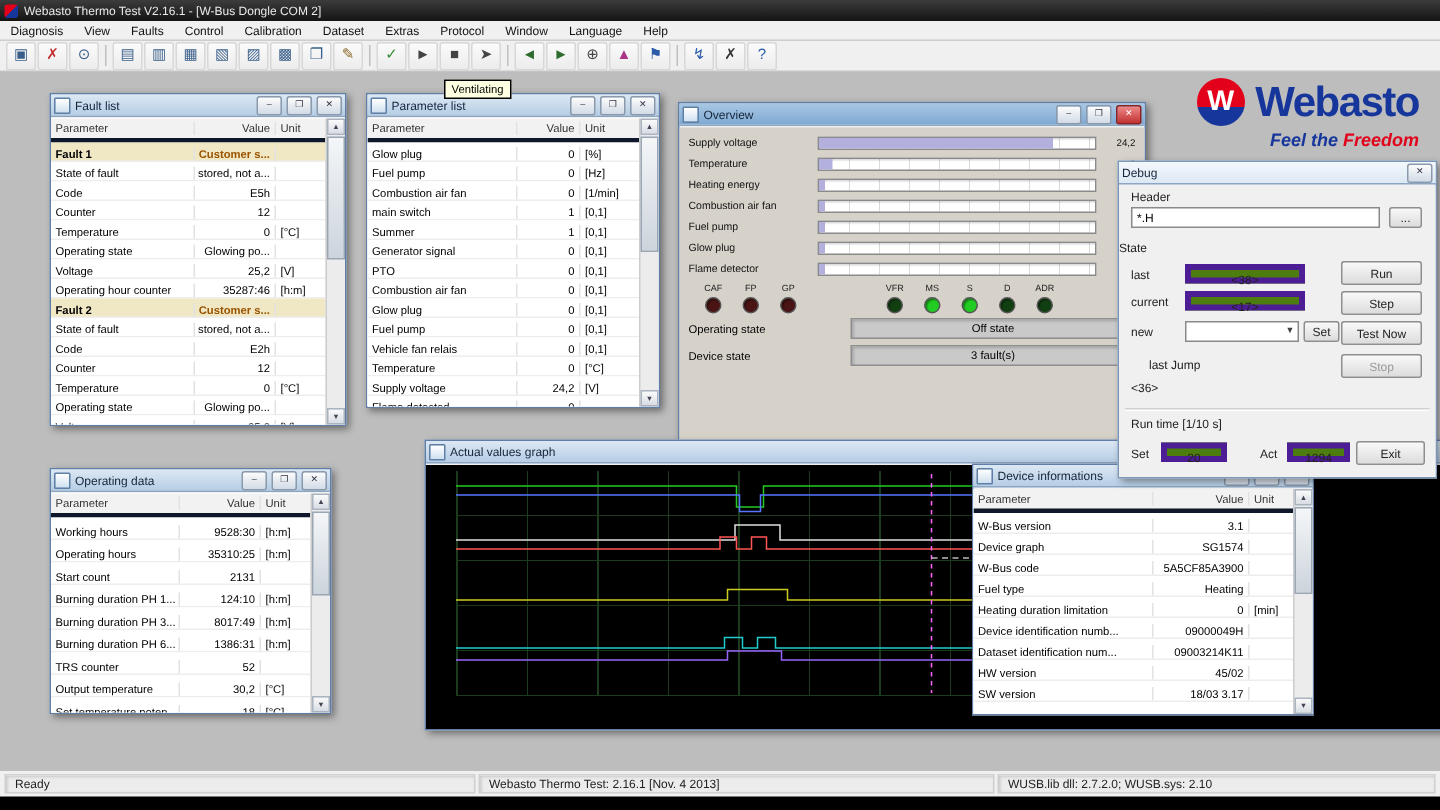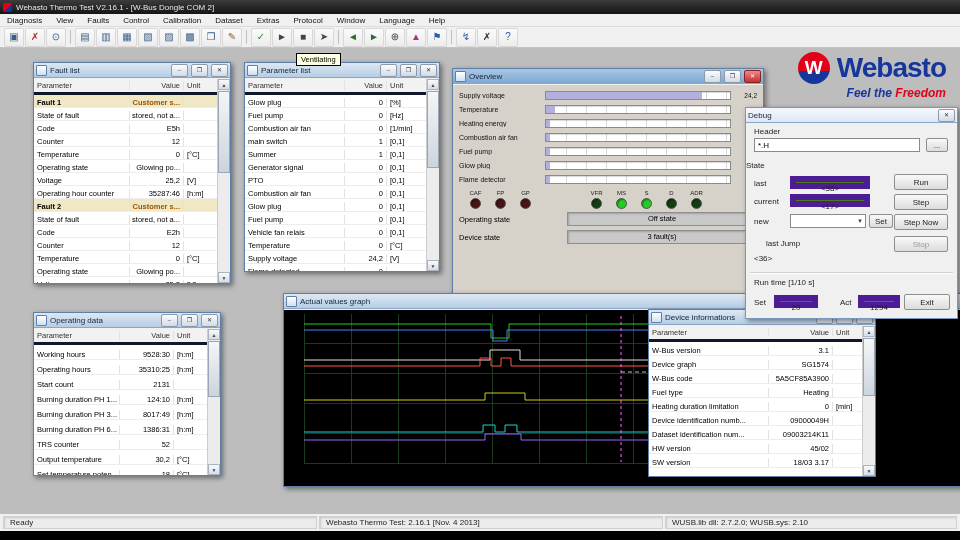--- a/index.html
+++ b/index.html
@@ -81,21 +81,21 @@
   .plot{position:absolute;left:20px;top:4px;width:556px;height:150px;background-image:repeating-linear-gradient(90deg,#1c3a1c 0 1px,transparent 1px 47px),repeating-linear-gradient(0deg,#1c3a1c 0 1px,transparent 1px 30px)}
   .llabels{position:absolute;left:3px;top:4px;height:150px;width:15px;display:flex;flex-direction:column;justify-content:space-between;text-align:right;font-size:6px}
   .rlabels{position:absolute;right:6px;top:4px;height:150px;width:70px;display:flex;flex-direction:column;justify-content:space-between;font-size:6.5px;white-space:nowrap}
   .legend{position:absolute;left:20px;bottom:3px;display:flex;gap:7px;font-size:6.5px;white-space:nowrap}
   .gtime{position:absolute;right:24px;bottom:3px;font-size:6.5px;color:#ddd}
 
   
   .dbody{position:absolute;top:16px;left:0;right:0;bottom:0;background:#f0f0f0;font-size:8px;color:#222}
   .dlbl{position:absolute;white-space:nowrap}
   .dinput{position:absolute;height:14px;background:#fff;border:1px solid #8a8a8a;font-size:8px;padding:0 3px;box-sizing:border-box;font-family:"Liberation Sans",sans-serif}
-  .dfield{position:absolute;height:13px;line-height:13px;background:#4d7c0f;border:6px solid #4c1d95;font-size:8px;text-align:center;box-sizing:border-box}
+  .dfield{position:absolute;height:13px;line-height:13px;background:#4d7c0f;border:4px solid #4c1d95;font-size:8px;text-align:center;box-sizing:border-box}
   .dbtn{position:absolute;width:54px;height:16px;background:linear-gradient(#f9f9f9,#dcdcdc);border:1px solid #8e8e8e;border-radius:2px;font-size:8px;text-align:center;line-height:15px;box-sizing:border-box}
   .dbtn.dis{color:#9a9a9a}
   .dsel{position:absolute;height:14px;background:#fff;border:1px solid #8a8a8a;box-sizing:border-box;display:flex;align-items:center;justify-content:flex-end;padding-right:2px;font-size:6px;color:#444}
   .ddiv{position:absolute;left:4px;right:4px;height:1px;background:#d0d0d0;border-bottom:1px solid #fff}
   .dval{position:absolute;font-size:8px}
 
   
   .tooltip{position:absolute;left:296px;top:5px;background:#ffffe1;border:1px solid #000;font-size:7.5px;padding:1px 4px;z-index:40;color:#000}
 
   
@@ -776,21 +776,21 @@
         <span class="dlbl" style="left:0;top:37px">State</span>
         <span class="dlbl" style="left:8px;top:55px">last</span>
         <span class="dfield" style="left:44px;top:52px;width:80px">&lt;38&gt;</span>
         <span class="dbtn" style="left:148px;top:50px">Run</span>
         <span class="dlbl" style="left:8px;top:73px">current</span>
         <span class="dfield" style="left:44px;top:70px;width:80px">&lt;17&gt;</span>
         <span class="dbtn" style="left:148px;top:70px">Step</span>
         <span class="dlbl" style="left:8px;top:93px">new</span>
         <span class="dsel" style="left:44px;top:90px;width:76px">▼</span>
         <span class="dbtn" style="left:123px;top:90px;width:24px;height:14px;line-height:13px">Set</span>
-        <span class="dbtn" style="left:148px;top:90px">Step Now</span>
+        <span class="dbtn" style="left:148px;top:90px">Test Now</span>
         <span class="dbtn dis" style="left:148px;top:112px">Stop</span>
         <span class="dlbl" style="left:20px;top:115px">last Jump</span>
         <span class="dval" style="left:8px;top:130px">&lt;36&gt;</span>
         <span class="ddiv" style="top:148px"></span>
         <span class="dlbl" style="left:8px;top:154px">Run time [1/10 s]</span>
         <span class="dlbl" style="left:8px;top:174px">Set</span>
         <span class="dfield" style="left:28px;top:171px;width:44px">20</span>
         <span class="dlbl" style="left:94px;top:174px">Act</span>
         <span class="dfield" style="left:112px;top:171px;width:42px">1294</span>
         <span class="dbtn" style="left:158px;top:170px;width:46px">Exit</span>

